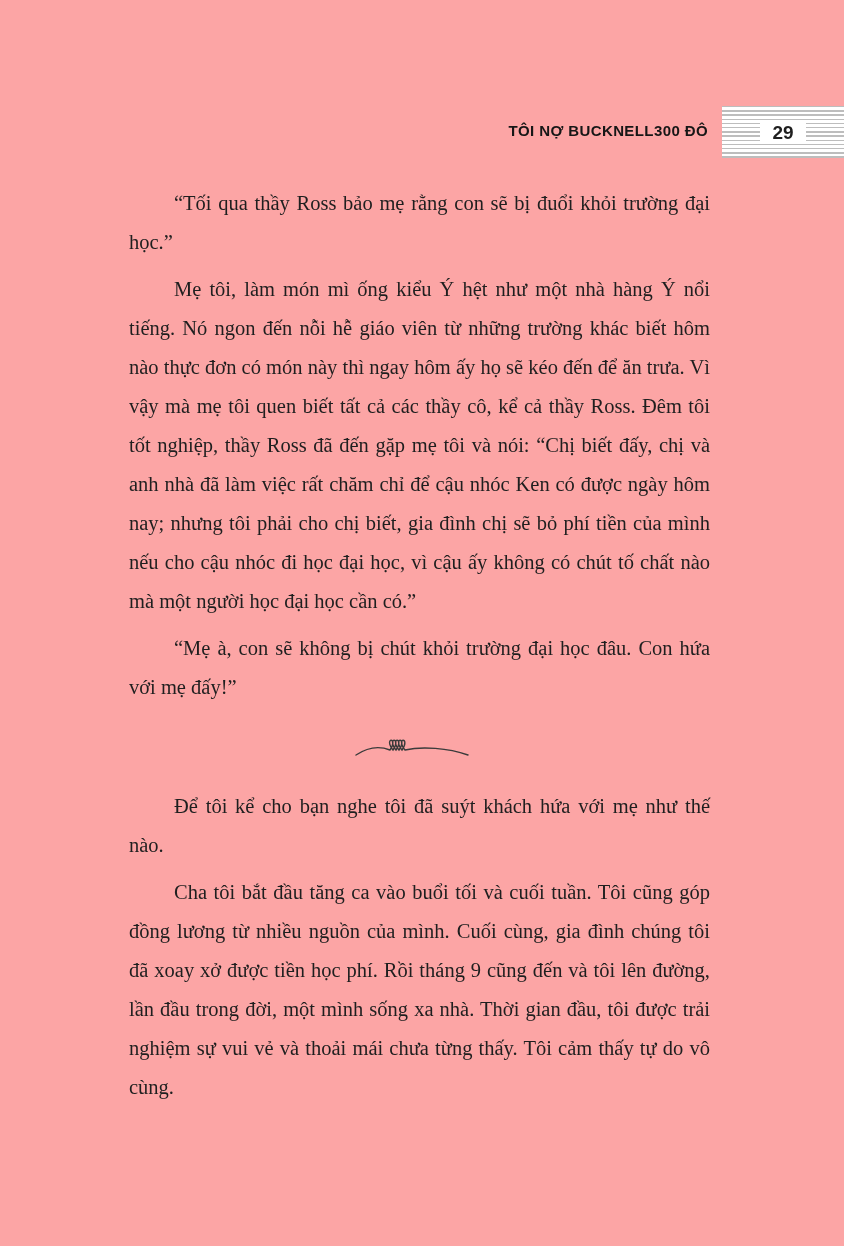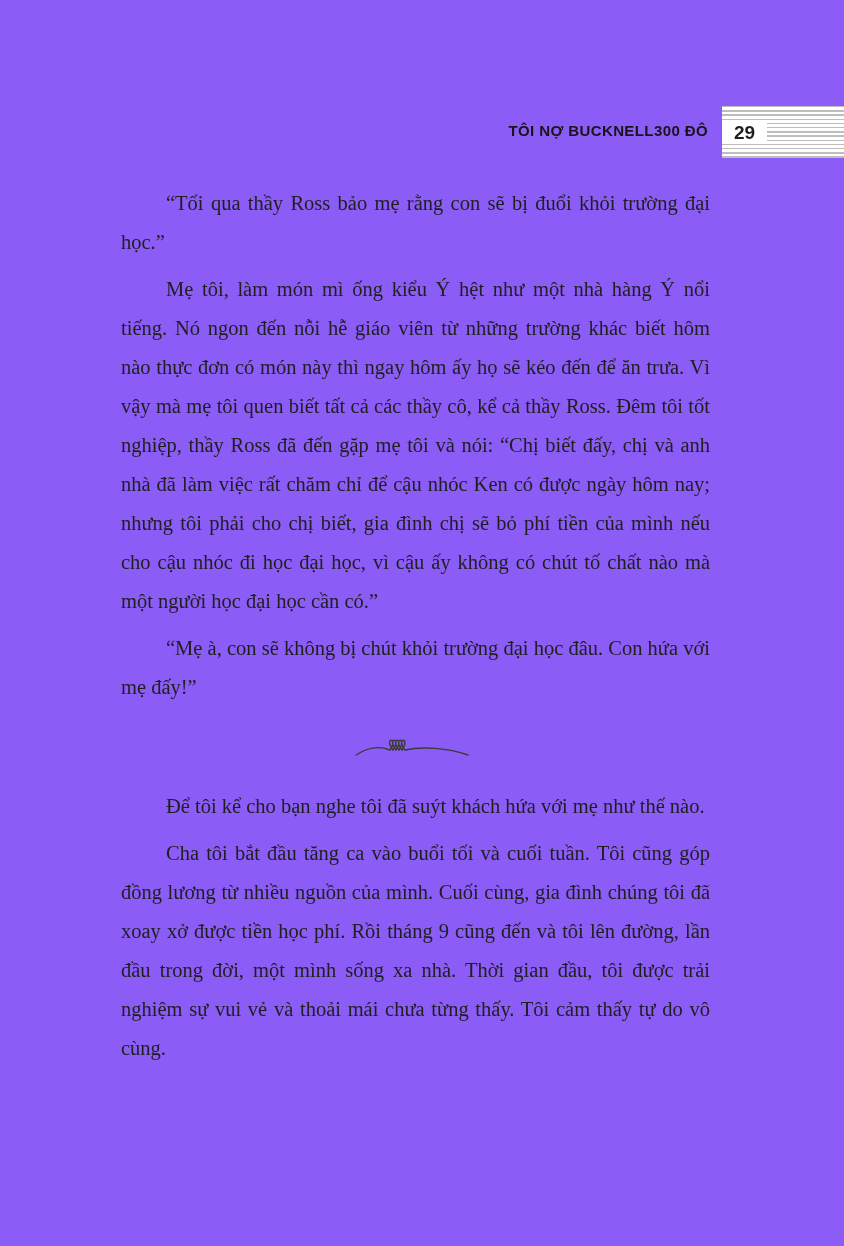--- a/index.html
+++ b/index.html
@@ -1,21 +1,21 @@
 <!DOCTYPE html>
 <html><head>
 <meta charset="utf-8">
 <style>
   * { box-sizing: border-box; }
   html, body { margin: 0; padding: 0; background: #ffffff; }
   .page {
     position: relative;
     width: 844px;
     height: 1246px;
-    background: #8b5cf6;
+    background: #fca5a5;
     overflow: hidden;
     font-family: "Liberation Serif", "DejaVu Serif", serif;
     color: #1c1c1c;
   }
   .header {
     position: absolute;
     top: 106px;
     left: 0;
     right: 0;
     height: 52px;
@@ -37,38 +37,39 @@
     top: 0;
     width: 122px;
     height: 52px;
     background: repeating-linear-gradient(
       to bottom,
       #bdbdbd 0px, #bdbdbd 1.4px,
       #ffffff 1.4px, #ffffff 4.2px
     );
     display: flex;
     align-items: center;
+    justify-content: center;
   }
   .page-number {
     font-family: "Liberation Sans", "DejaVu Sans", sans-serif;
     font-weight: bold;
     font-size: 19px;
     color: #1f1f1f;
     background: #ffffff;
     padding: 2px 12px;
     line-height: 1;
   }
   .body-text {
     position: absolute;
     top: 184px;
     left: 113px;
     width: 597px;
   }
   .body-text p {
-    margin: 0 0 8px 8px;
+    margin: 0 0 8px 16px;
     font-size: 20.5px;
     line-height: 39px;
     text-align: justify;
     text-indent: 45px;
     color: #1f1f1f;
   }
   .ornament {
     text-align: center;
     margin: 28px 0 22px 0;
     height: 30px;

